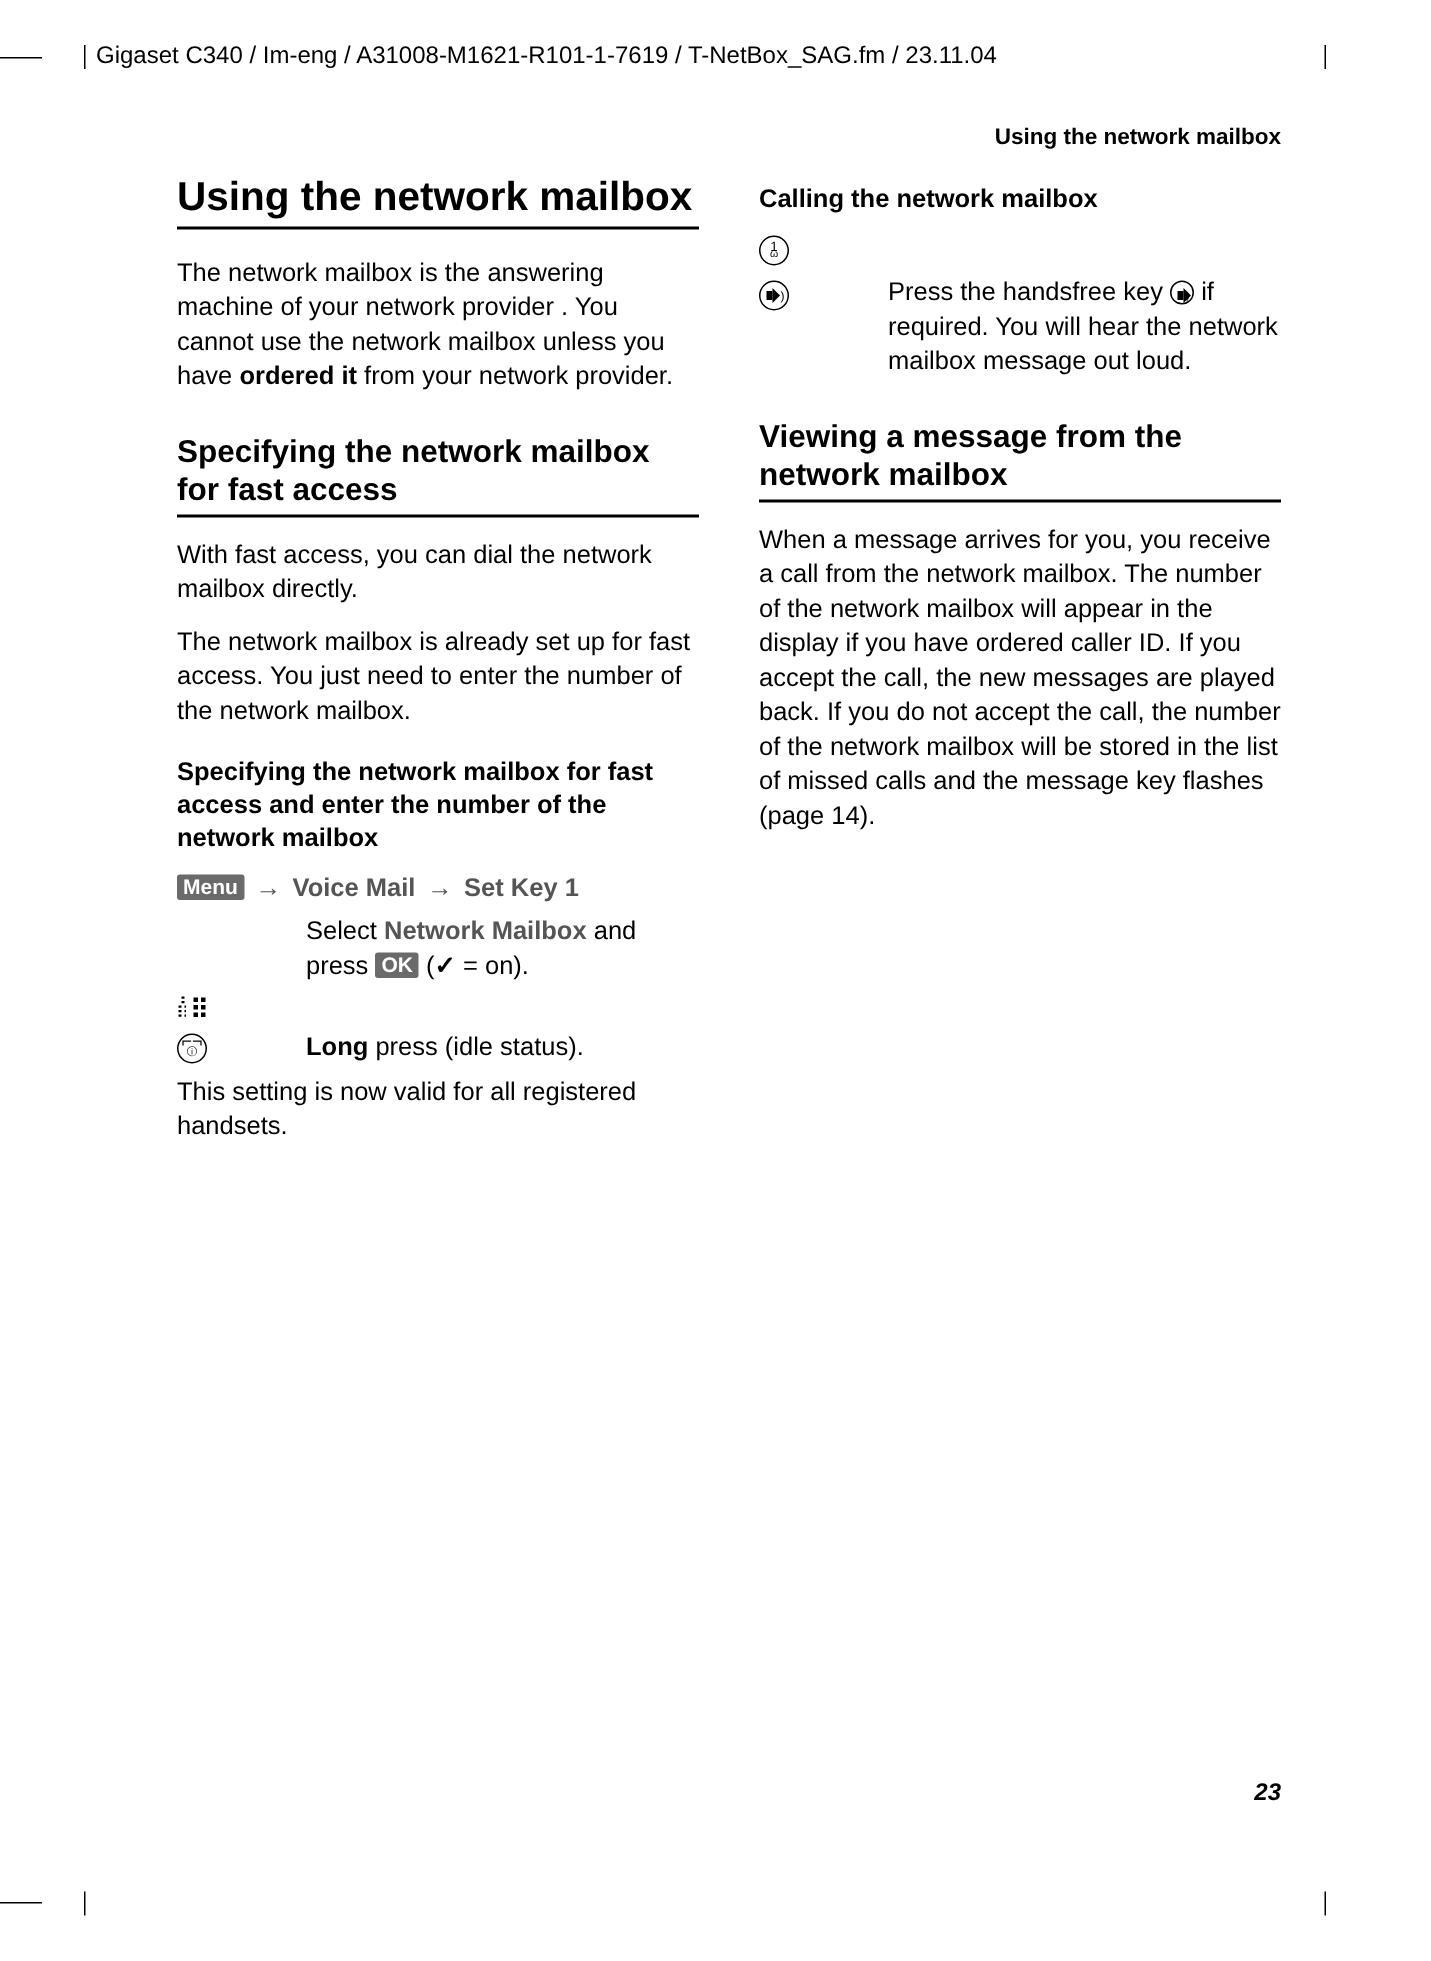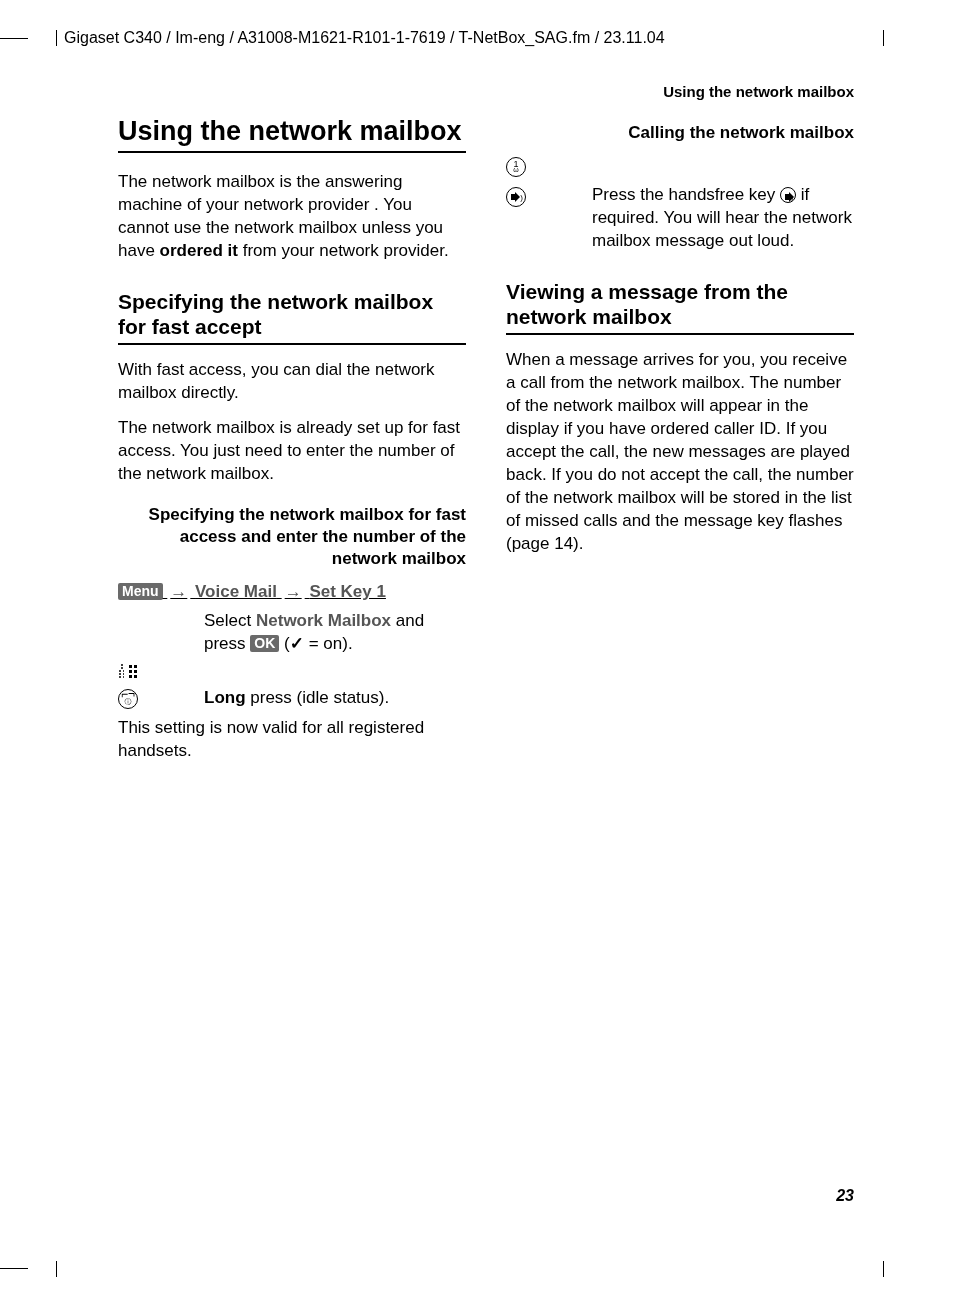--- a/index.html
+++ b/index.html
@@ -72,21 +72,20 @@
     margin: 26px 0 14px 0;
     border-bottom: 2px solid #000;
     padding-bottom: 4px;
     line-height: 1.2;
   }
   h3.sub {
     font-size: 17px;
     font-weight: bold;
     margin: 18px 0 10px 0;
     line-height: 1.3;
-    text-align: right;
   }
   p { margin: 0 0 12px 0; text-align: left; }
 
   .instr {
     display: flex;
     align-items: flex-start;
     margin-bottom: 6px;
   }
   .instr .icon {
     flex: 0 0 86px;
@@ -153,29 +152,29 @@
 
 <div class="content">
 
   <div class="col">
     <h1 class="title">Using the network mailbox</h1>
 
     <p>
       <span>The network mailbox is the answering machine of your network provider . You cannot use the network mailbox unless you have </span><b>ordered it</b><span> from your network provider.</span>
     </p>
 
-    <h2 class="section">Specifying the network mailbox for fast accept</h2>
+    <h2 class="section">Specifying the network mailbox for fast access</h2>
 
     <p>With fast access, you can dial the network mailbox directly.</p>
     <p>The network mailbox is already set up for fast access. You just need to enter the number of the network mailbox.</p>
 
     <h3 class="sub">Specifying the network mailbox for fast access and enter the number of the network mailbox</h3>
 
     <div class="instr">
-      <div class="icon" style="flex-basis:auto;text-decoration:underline;">
+      <div class="icon" style="flex-basis:auto;">
         <span class="badge">Menu</span>
         <span class="arrow">→</span>
         <span class="grey-bold">Voice Mail</span>
         <span class="arrow">→</span>
         <span class="grey-bold">Set Key 1</span>
       </div>
     </div>
 
     <div class="instr">
       <div class="icon"></div>

